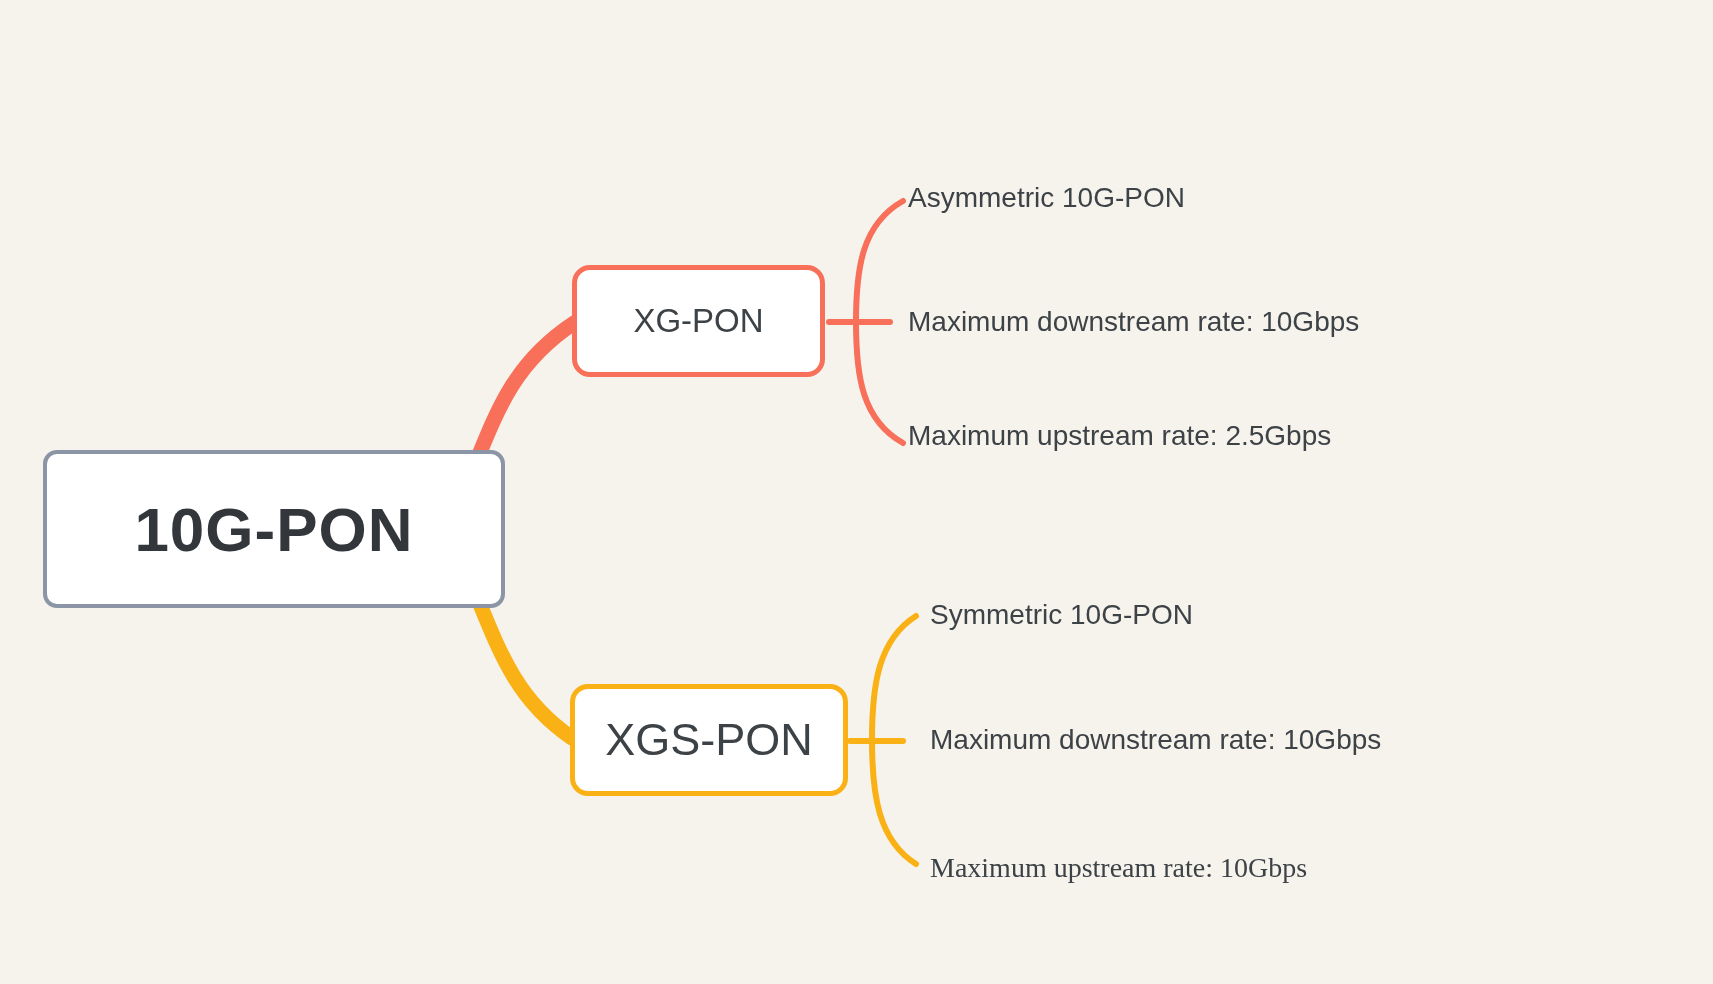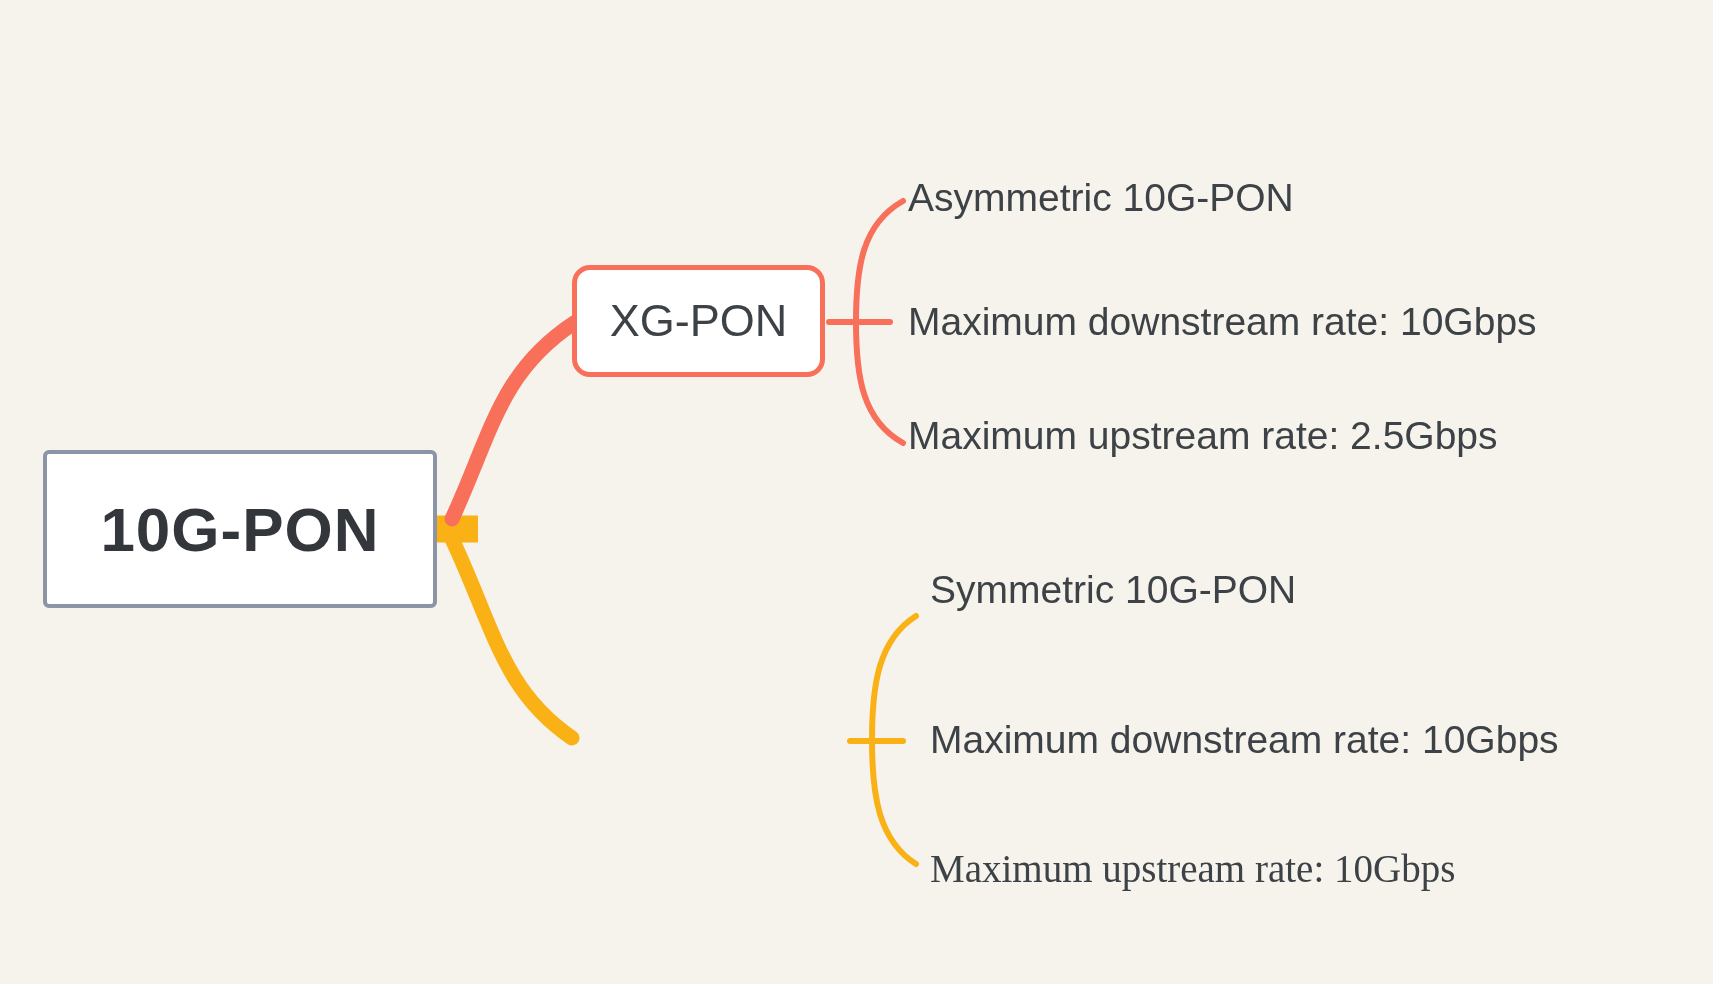--- a/index.html
+++ b/index.html
@@ -39,61 +39,61 @@
     display: flex;
     align-items: center;
     justify-content: center;
     background: #ffffff;
     box-sizing: border-box;
     color: var(--node_text, #3d4247);
   }
   .topic-root {
     left: 43px;
     top: 450px;
-    width: 394px;
+    width: 462px;
     height: 158px;
     border: 4px solid var(--root_border, #8b95a5);
-    border-radius: 6px;
+    border-radius: 14px;
     font-size: 62px;
     font-weight: 700;
     color: var(--root_text, #33373c);
     letter-spacing: 1px;
     text-align: right;
   }
   .topic-xg {
     left: 572px;
     top: 265px;
     width: 253px;
     height: 112px;
     border: 5px solid var(--branch1, #f8705a);
     border-radius: 18px;
-    font-size: 45px;
+    font-size: 33px;
   }
   .topic-xgs {
     left: 570px;
     top: 684px;
     width: 278px;
     height: 112px;
     border: 5px solid var(--branch2, #f9b115);
     border-radius: 18px;
     font-size: 45px;
   }
   .leaf {
     position: absolute;
     transform: translateY(-50%);
     white-space: nowrap;
-    font-size: 39px;
+    font-size: 28px;
     color: var(--node_text, #3d4247);
   }
   .leaf-xg { left: 908px; }
   .leaf-xgs { left: 930px; }
   .leaf-y1 { top: 198px; }
   .leaf-y2 { top: 322px; }
   .leaf-y3 { top: 436px; }
-  .leaf-y4 { top: 590px; text-align: center; }
+  .leaf-y4 { top: 615px; text-align: center; }
   .leaf-y5 { top: 740px; }
   .leaf-y6 { top: 868px; font-family: Liberation Serif, serif; }
 </style>
 </head>
 <body>
 
 <div class="stage">
 
   <svg class="wires" viewBox="0 0 1713 984">
 
@@ -111,20 +111,23 @@
   </svg>
 
   <div class="topic topic-root">
     <span>10G-PON</span>
   </div>
 
   <div class="topic topic-xg">
     <span>XG-PON</span>
   </div>
 
+  <div class="topic topic-xgs">
+    <span>XGS-PON</span>
+  </div>
 
   <div class="leaf leaf-xg leaf-y1">Asymmetric 10G-PON</div>
   <div class="leaf leaf-xg leaf-y2">Maximum downstream rate: 10Gbps</div>
   <div class="leaf leaf-xg leaf-y3">Maximum upstream rate: 2.5Gbps</div>
 
   <div class="leaf leaf-xgs leaf-y4">Symmetric 10G-PON</div>
   <div class="leaf leaf-xgs leaf-y5">Maximum downstream rate: 10Gbps</div>
   <div class="leaf leaf-xgs leaf-y6">Maximum upstream rate: 10Gbps</div>
 
 </div>

